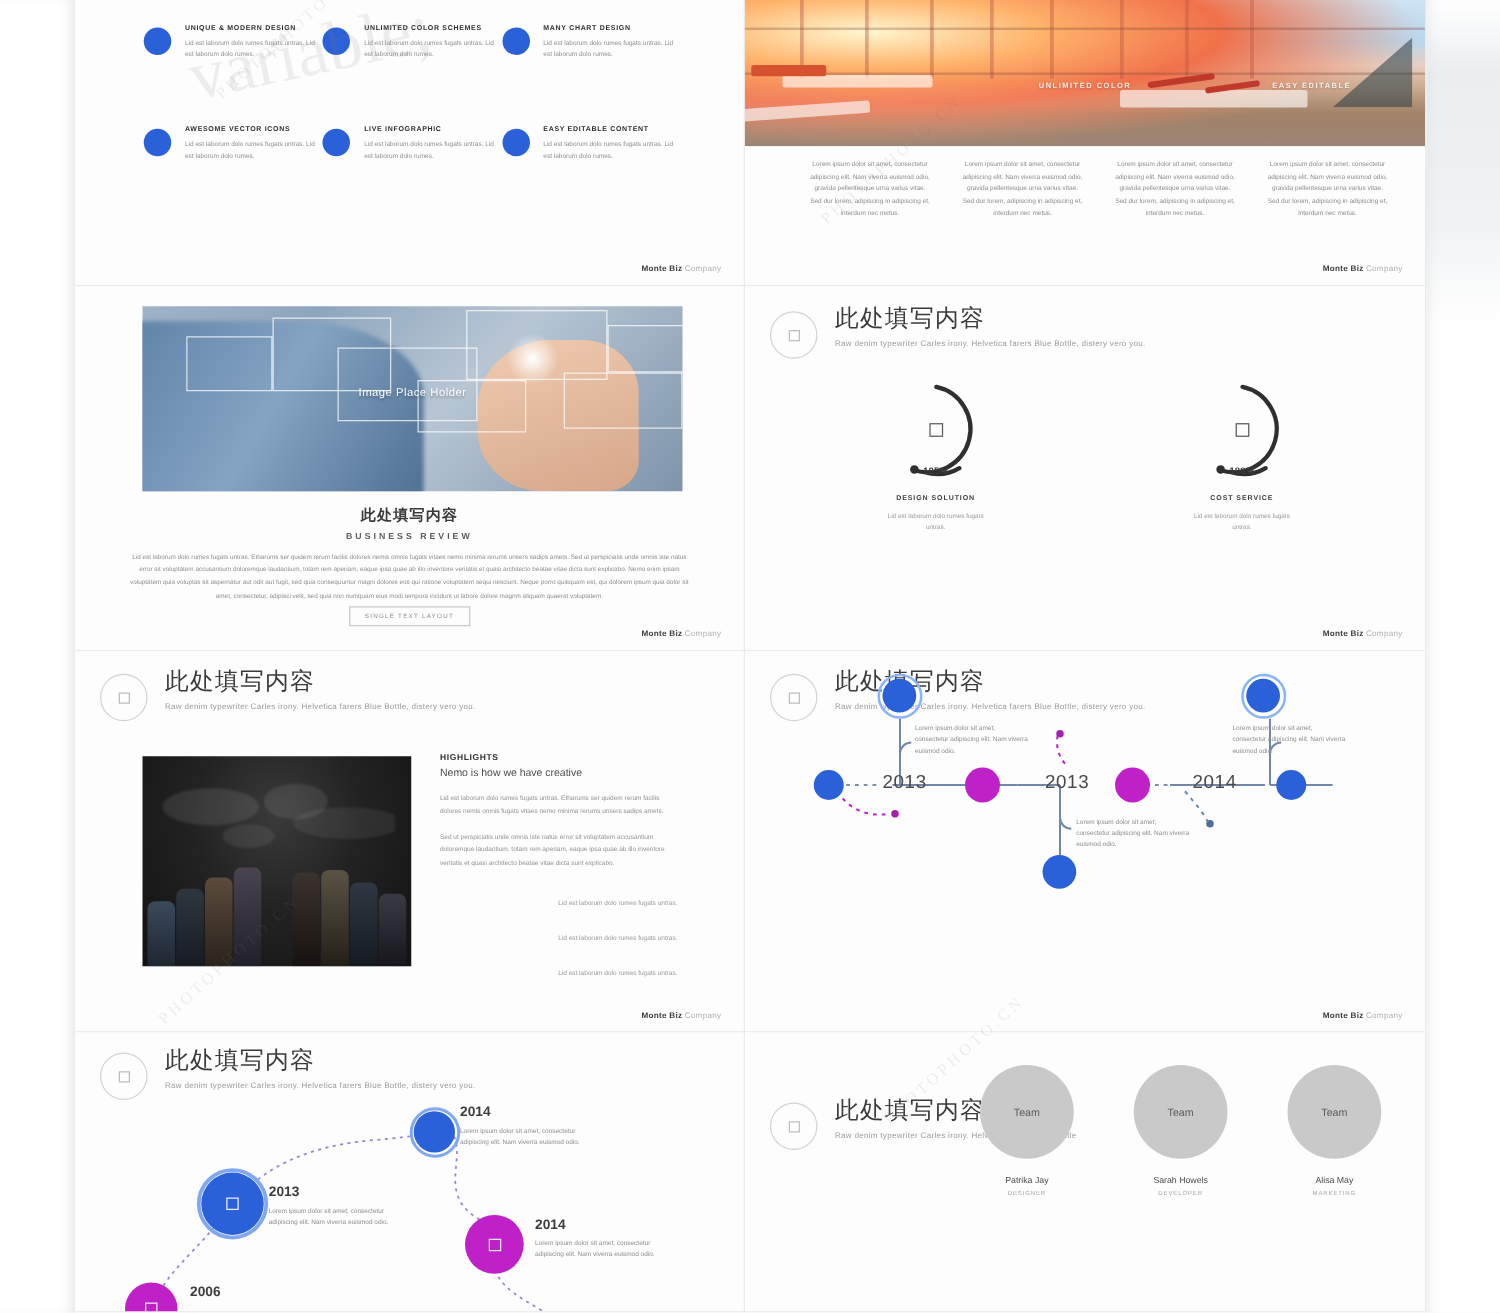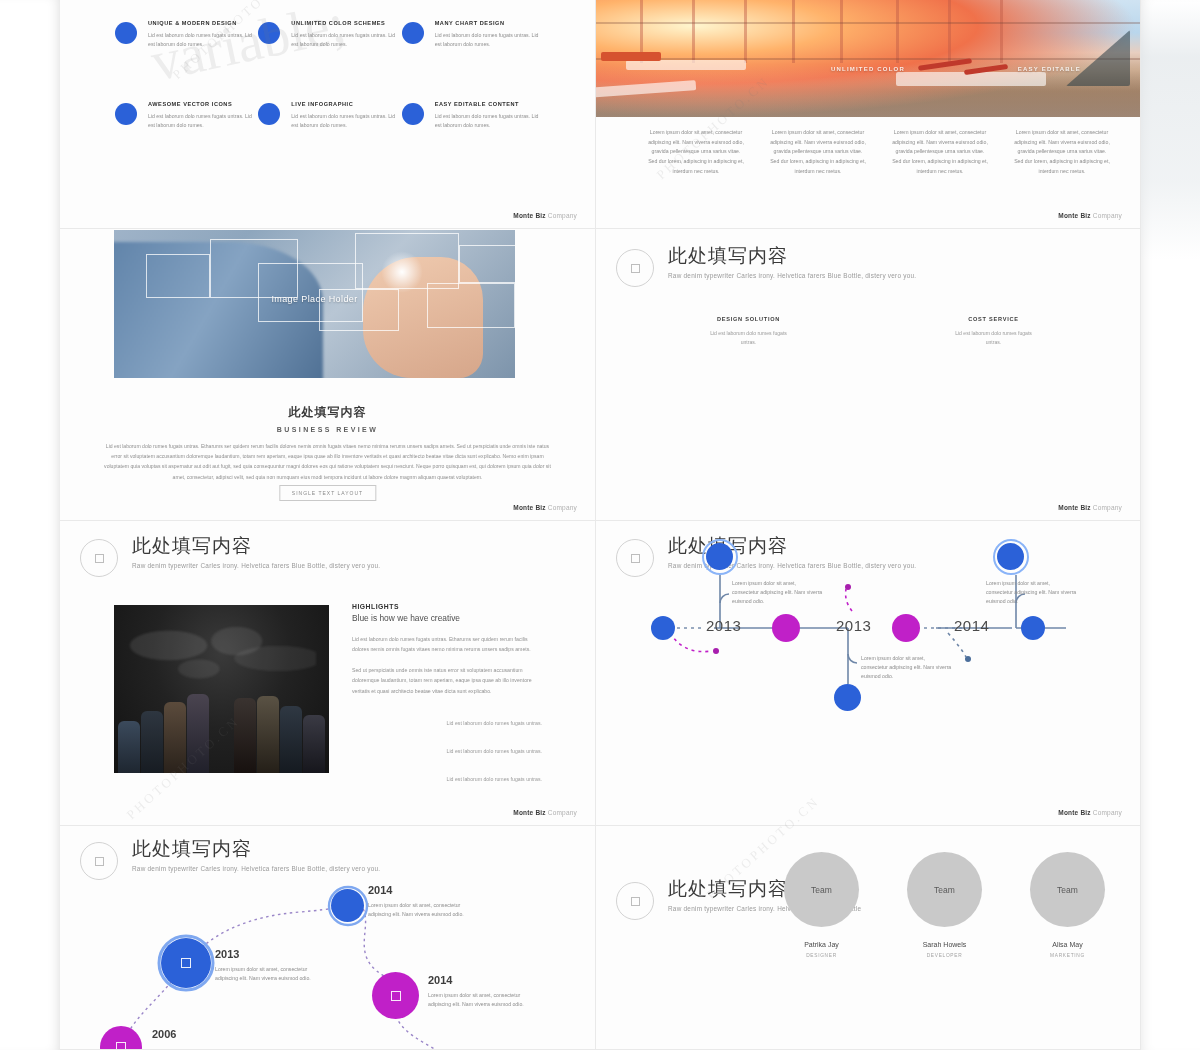--- a/index.html
+++ b/index.html
@@ -68,21 +68,21 @@
   .photo-band .hline{ position:absolute; left:0; right:0; height:2px; background:rgba(120,70,55,.30); }
   .photo-band .sheet{ position:absolute; background:rgba(255,255,255,.62); border-radius:2px; }
   .photo-band .pen{ position:absolute; height:5px; border-radius:3px; background:#c0392b; transform:rotate(-8deg); }
   .band-caption{ position:absolute; left:0; right:0; top:66px; display:flex; }
   .band-caption div{ flex:1; text-align:center; font-size:6px; font-weight:700; letter-spacing:1.2px;
                      color:rgba(255,255,255,.85); text-shadow:0 1px 2px rgba(0,0,0,.25); }
   .four-col{ position:absolute; left:52px; right:30px; top:128px; display:flex; gap:26px; }
   .four-col p{ flex:1; font-size:5.2px; line-height:1.85; color:#8d8d8d; text-align:center; }
 
   
-  .iph{ position:absolute; left:54px; top:1px; width:401px; height:148px; overflow:hidden;
+  .iph{ position:absolute; left:54px; top:16px; width:432px; height:148px; overflow:hidden;
         background:linear-gradient(135deg,#9fb3c8 0%,#8ea6bd 25%,#b8c6d4 55%,#7d94ab 100%); }
   .iph .shirt{ position:absolute; left:-6%; top:8%; width:58%; height:100%;
                background:linear-gradient(120deg,#5b7fa6,#85a3c2 50%,#4e6f93); filter:blur(1.5px);
                border-radius:0 40% 0 0; }
   .iph .hand{ position:absolute; right:8%; top:18%; width:30%; height:82%;
               background:linear-gradient(160deg,#f0cbb0,#d6a68a); border-radius:45% 35% 20% 40%; filter:blur(.6px); }
   .iph .glow{ position:absolute; right:23%; top:14%; width:42px;height:42px;border-radius:50%;
               background:radial-gradient(circle,#ffffff 0%,rgba(255,255,255,0) 70%); }
   .iph .rect{ position:absolute; border:1px solid rgba(255,255,255,.75); }
   .iph-label{ position:absolute; left:0; right:0; top:64px; text-align:center;
@@ -724,24 +724,42 @@
         <div class="hcircle">
             <i></i>
           </div>
         <div>
           <div class="htitle">此处填写内容</div>
           <div class="hsub">Raw denim typewriter Carles irony. Helvetica farers Blue Bottle, distery vero you.</div>
         </div>
       </div>
       <div class="rings">
         <div class="ring">
+          <div class="dial">
+            <svg width="80" height="80" viewBox="0 0 80 80">
+              <path d="M40 5.5 A34.5 34.5 0 1 1 22 72" fill="none" stroke="#2f2f2f" stroke-width="3.4" stroke-linecap="round"></path>
+              <path d="M58.5 70.5 A34.5 34.5 0 0 1 30.5 73.5" fill="none" stroke="#2f2f2f" stroke-width="3.4" stroke-linecap="round"></path>
+              <circle cx="22.5" cy="71.5" r="3.4" fill="#2f2f2f"></circle>
+            </svg>
+            <span class="sq"></span>
+            <span class="pct">105%</span>
+          </div>
           <h4>DESIGN SOLUTION</h4>
           <p>Lid est laborum dolo rumes fugats untras.</p>
         </div>
         <div class="ring">
+          <div class="dial">
+            <svg width="80" height="80" viewBox="0 0 80 80">
+              <path d="M40 5.5 A34.5 34.5 0 1 1 22 72" fill="none" stroke="#2f2f2f" stroke-width="3.4" stroke-linecap="round"></path>
+              <path d="M58.5 70.5 A34.5 34.5 0 0 1 30.5 73.5" fill="none" stroke="#2f2f2f" stroke-width="3.4" stroke-linecap="round"></path>
+              <circle cx="22.5" cy="71.5" r="3.4" fill="#2f2f2f"></circle>
+            </svg>
+            <span class="sq"></span>
+            <span class="pct">188%</span>
+          </div>
           <h4>COST SERVICE</h4>
           <p>Lid est laborum dolo rumes fugats untras.</p>
         </div>
       </div>
       <div class="footer">
         <b>Monte Biz</b>
         <span>Company</span>
       </div>
     </section>
 
@@ -764,21 +782,21 @@
           <i style="height:78%;background:linear-gradient(#4a4450,#20202a)"></i>
           <i style="height:92%;background:linear-gradient(#47566b,#1b2husb)"></i>
           <i style="height:74%;background:linear-gradient(#3a3330,#17110f)"></i>
           <i style="height:76%;background:linear-gradient(#5a5244,#241f18)"></i>
           <i style="height:66%;background:linear-gradient(#2f3843,#151a20)"></i>
           <i style="height:58%;background:linear-gradient(#3a3a44,#16161c)"></i>
         </div>
       </div>
       <div class="hl">
         <h4>HIGHLIGHTS</h4>
-        <h3>Blue is how we have creative</h3>
+        <h3>Nemo is how we have creative</h3>
         <p>Lid est laborum dolo rumes fugats untras. Etharums ser quidem rerum facilis dolores nemis omnis fugats vitaes nemo minima rerums unsers sadips amets.</p>
         <p>Sed ut perspiciatis unde omnis iste natus error sit voluptatem accusantium doloremque laudantium, totam rem aperiam, eaque ipsa quae ab illo inventore veritatis et quasi architecto beatae vitae dicta sunt explicabo.</p>
         <ul>
           <li>Lid est laborum dolo rumes fugats untras.</li>
           <li>Lid est laborum dolo rumes fugats untras.</li>
           <li>Lid est laborum dolo rumes fugats untras.</li>
         </ul>
       </div>
       <div class="footer">
         <b>Monte Biz</b>

